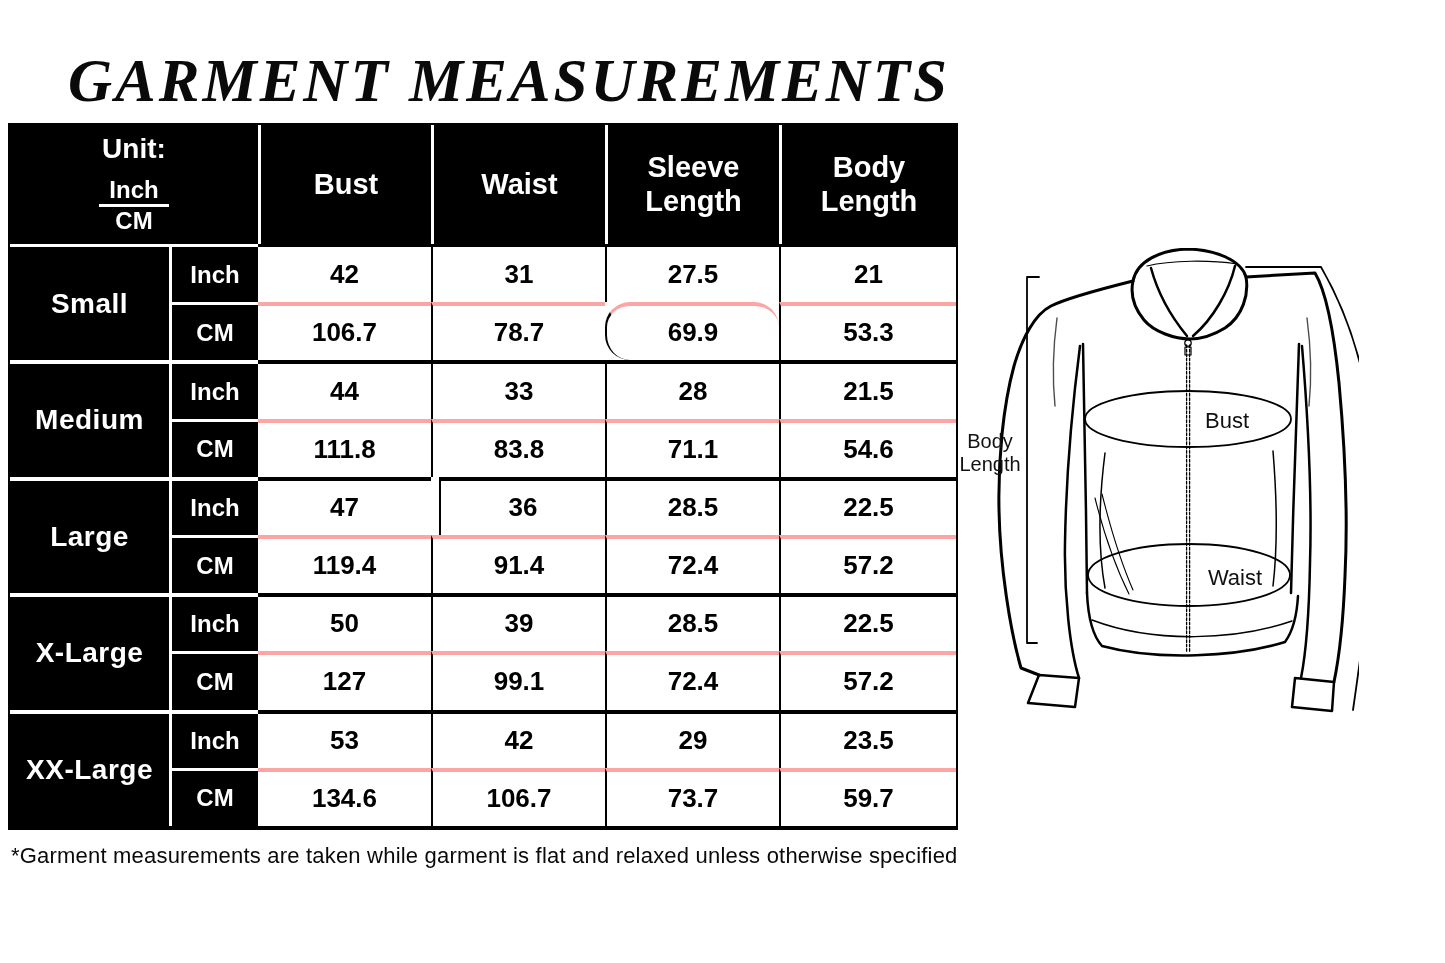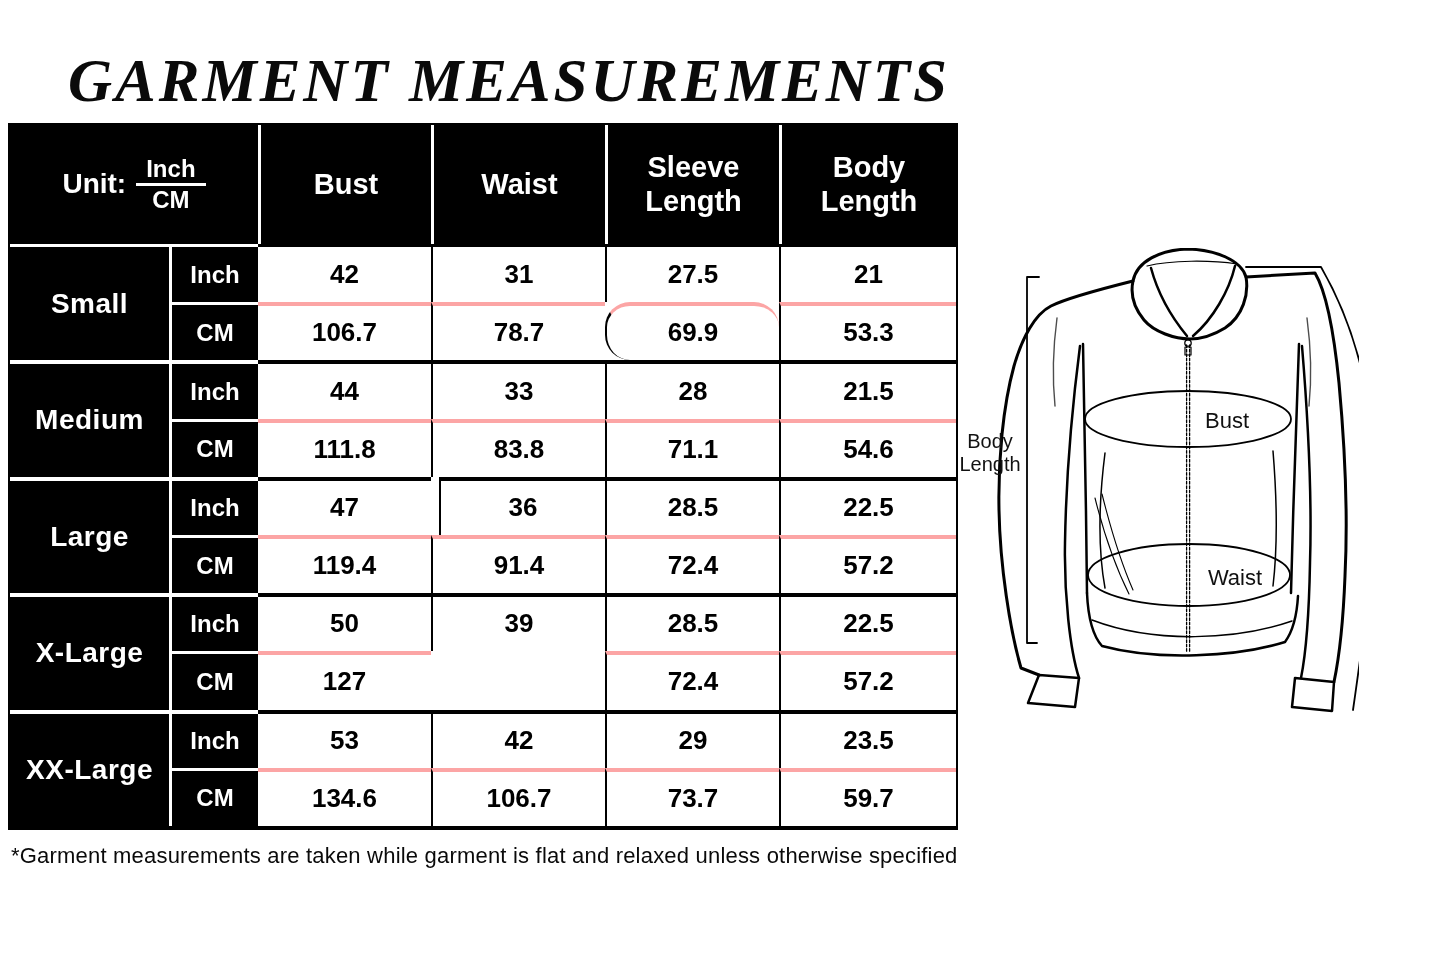--- a/index.html
+++ b/index.html
@@ -20,21 +20,21 @@
     display:grid;background:#fff;
     grid-template-columns:159px 89px 173px 174px 174px 177px;
     grid-template-rows:119px repeat(10,58.2px);
   }
   .cell{
     display:flex;align-items:center;justify-content:center;
     box-sizing:border-box;font-weight:bold;text-align:center;line-height:1.15;
   }
   .black{background:#000;color:#fff;}
   .head{font-size:29px;padding:0 14px;}
-  .unit-head{grid-column:1 / 3;grid-row:1;font-size:28px;gap:10px;}
+  .unit-head{grid-column:1 / 3;grid-row:1;font-size:28px;gap:10px;flex-direction:column;}
   .frac{display:inline-block;text-align:center;font-size:24px;line-height:1.25;}
   .frac .top{border-bottom:3px solid #fff;padding:0 10px 1px 10px;}
   .frac .bot{padding-top:1px;}
   .size-cell{font-size:28px;letter-spacing:0.5px;}
   .unit-cell{font-size:24px;}
   .data-cell{background:#fff;color:#000;font-size:26px;}
   .bt-w3{border-top:3px solid #fff;} .bt-w4{border-top:4px solid #fff;}
   .bl-w3{border-left:3px solid #fff;}
   .bt-b2{border-top:4px solid #fca5a5;} .bt-b3{border-top:3px solid #000;} .bt-b4{border-top:4px solid #000;}
   .bl-b2{border-left:2px solid #000;}
@@ -102,20 +102,21 @@
       <div class="cell data-cell bl-b2 bt-b2" style="grid-area: 7 / 5;">72.4</div>
       <div class="cell data-cell bl-b2 bt-b2" style="grid-area: 7 / 6;">57.2</div>
       <div class="cell black size-cell bt-w4" style="grid-area: 8 / 1 / span 2;">X-Large</div>
       <div class="cell black unit-cell bl-w3 bt-w4" style="grid-area: 8 / 2;">Inch</div>
       <div class="cell data-cell bt-b4" style="grid-area: 8 / 3;">50</div>
       <div class="cell data-cell bl-b2 bt-b4" style="grid-area: 8 / 4;">39</div>
       <div class="cell data-cell bl-b2 bt-b4" style="grid-area: 8 / 5;">28.5</div>
       <div class="cell data-cell bl-b2 bt-b4" style="grid-area: 8 / 6;">22.5</div>
       <div class="cell black unit-cell bl-w3 bt-w3" style="grid-area: 9 / 2;">CM</div>
       <div class="cell data-cell bt-b2" style="grid-area: 9 / 3;">127</div>
+      <div class="cell data-cell bl-b2 bt-b2" style="grid-area: 9 / 4;">99.1</div>
       <div class="cell data-cell bl-b2 bt-b2" style="grid-area: 9 / 5;">72.4</div>
       <div class="cell data-cell bl-b2 bt-b2" style="grid-area: 9 / 6;">57.2</div>
       <div class="cell black size-cell bt-w4" style="grid-area: 10 / 1 / span 2;">XX-Large</div>
       <div class="cell black unit-cell bl-w3 bt-w4" style="grid-area: 10 / 2;">Inch</div>
       <div class="cell data-cell bt-b4" style="grid-area: 10 / 3;">53</div>
       <div class="cell data-cell bl-b2 bt-b4" style="grid-area: 10 / 4;">42</div>
       <div class="cell data-cell bl-b2 bt-b4" style="grid-area: 10 / 5;">29</div>
       <div class="cell data-cell bl-b2 bt-b4" style="grid-area: 10 / 6;">23.5</div>
       <div class="cell black unit-cell bl-w3 bt-w3" style="grid-area: 11 / 2;">CM</div>
       <div class="cell data-cell bt-b2" style="grid-area: 11 / 3;">134.6</div>

